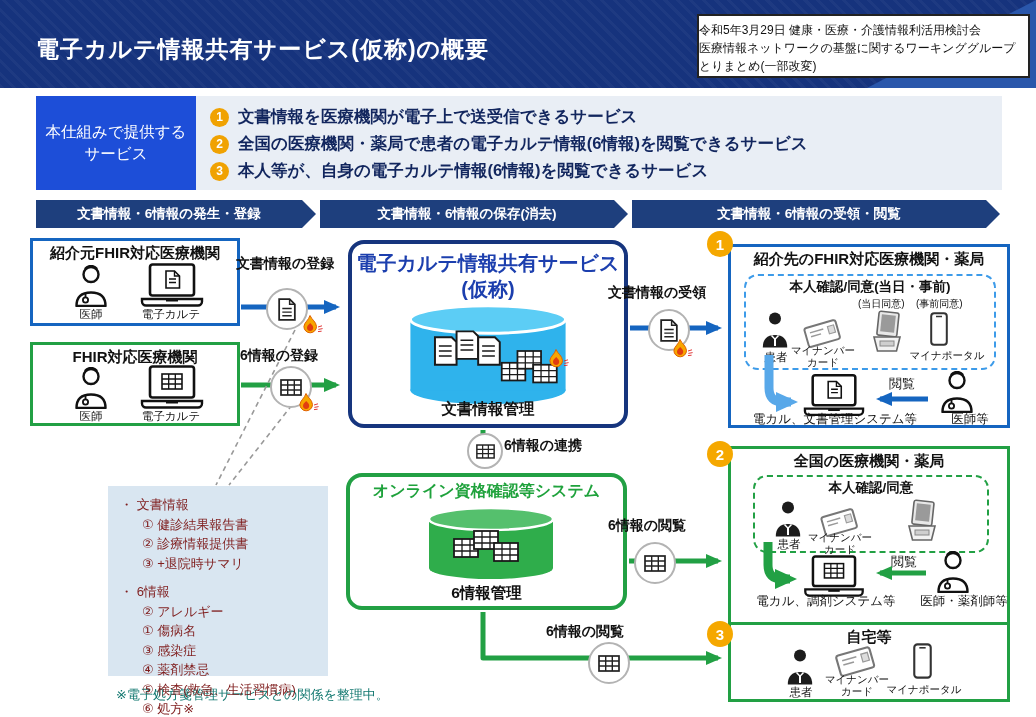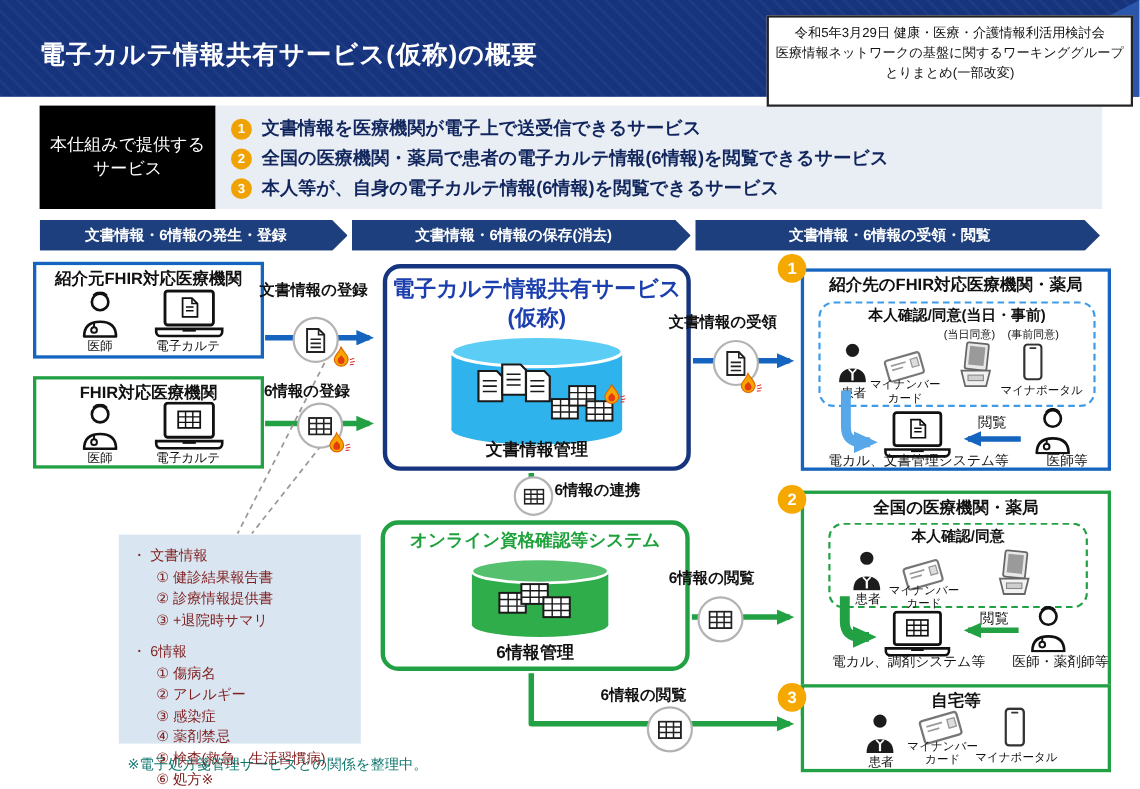--- a/index.html
+++ b/index.html
@@ -5,24 +5,24 @@
   html,body{margin:0;padding:0;}
   body{width:1036px;height:717px;position:relative;overflow:hidden;background:#ffffff;
        font-family:"Liberation Sans","DejaVu Sans",sans-serif;color:#111;}
   .abs{position:absolute;box-sizing:border-box;}
   
   .header{left:0;top:0;width:1036px;height:88px;background:#16337d;overflow:hidden;
           background-image:repeating-linear-gradient(45deg,rgba(255,255,255,.035) 0 3px,transparent 3px 9px);}
   .header::after{content:"";position:absolute;right:0;top:0;width:260px;height:88px;
           background:#2a57ab;clip-path:polygon(35% 100%,100% 0,100% 100%);}
   .page-title{left:36px;top:34px;color:#fff;font-size:23px;font-weight:700;letter-spacing:1px;z-index:3;}
-  .src-box{left:697px;top:14px;width:333px;height:83px;background:#fff;border:2px solid #222;
-           z-index:4;text-align:center;font-size:12px;line-height:1.5;padding-top:5px;color:#111;}
+  .src-box{left:697px;top:14px;width:333px;height:64px;background:#fff;border:2px solid #222;
+           z-index:4;font-size:12px;line-height:1.5;padding-top:5px;color:#111;}
   
-  .svc-label{left:36px;top:96px;width:160px;height:94px;background:#000000;color:#fff;
+  .svc-label{left:36px;top:96px;width:160px;height:94px;background:#1d4ed8;color:#fff;
              display:flex;flex-direction:column;align-items:center;justify-content:center;
              font-size:15.5px;line-height:1.45;}
   .svc-panel{left:196px;top:96px;width:806px;height:94px;background:#e9eef5;padding:7px 14px;}
   .svc-row{display:flex;align-items:center;gap:9px;height:26px;margin:1px 0;}
   .num-dot{width:19px;height:19px;border-radius:50%;background:#f0a202;color:#fff;
            font-size:12px;font-weight:700;display:flex;align-items:center;justify-content:center;flex:0 0 19px;}
   .svc-text{font-size:16.5px;font-weight:700;color:#12265e;white-space:nowrap;}
   
   .banner{top:200px;height:28px;background:#1e3f7d;color:#fff;font-weight:700;font-size:13.5px;
           display:flex;align-items:center;justify-content:center;
@@ -439,22 +439,22 @@
       <path d="M16,13 l4,-1.2 M16.4,15.4 l4.2,-0.8 M16,17.6 l3.6,-0.4" stroke="#d22" stroke-width="0.9" fill="none"></path>
     </svg></span>
 
 <div class="abs info-box z2">
   <div class="info-row"><span>・</span> <span>文書情報</span></div>
   <div class="info-row ind">① 健診結果報告書</div>
   <div class="info-row ind">② 診療情報提供書</div>
   <div class="info-row ind">③ +退院時サマリ</div>
   <div class="gap"></div>
   <div class="info-row"><span>・</span> <span>6情報</span></div>
+  <div class="info-row ind">② アレルギー</div>
   <div class="info-row ind">① 傷病名</div>
-  <div class="info-row ind">② アレルギー</div>
   <div class="info-row ind">③ 感染症</div>
   <div class="info-row ind">④ 薬剤禁忌</div>
   <div class="info-row ind">⑤ 検査(救急、生活習慣病)</div>
   <div class="info-row ind">⑥ 処方※</div>
 </div>
 
 <div class="abs footnote">※電子処方箋管理サービスとの関係を整理中。</div>
 <div class="abs pagenum">3</div>
 
 </body></html>

